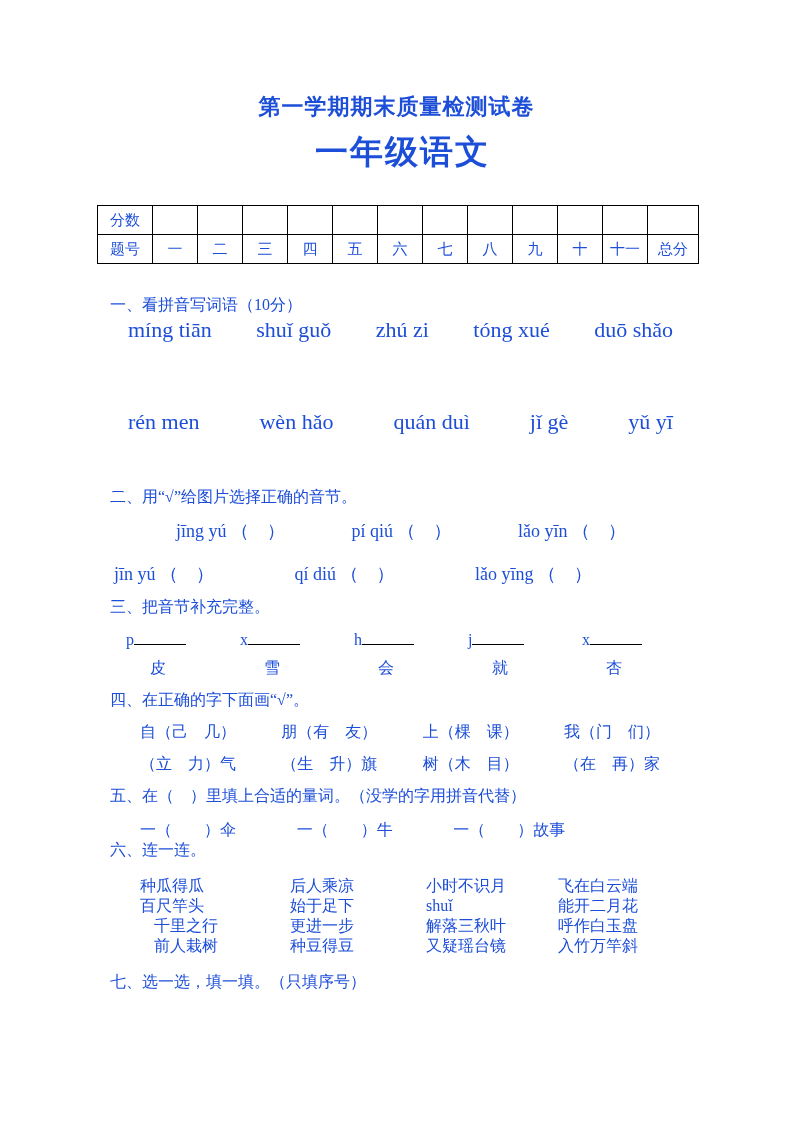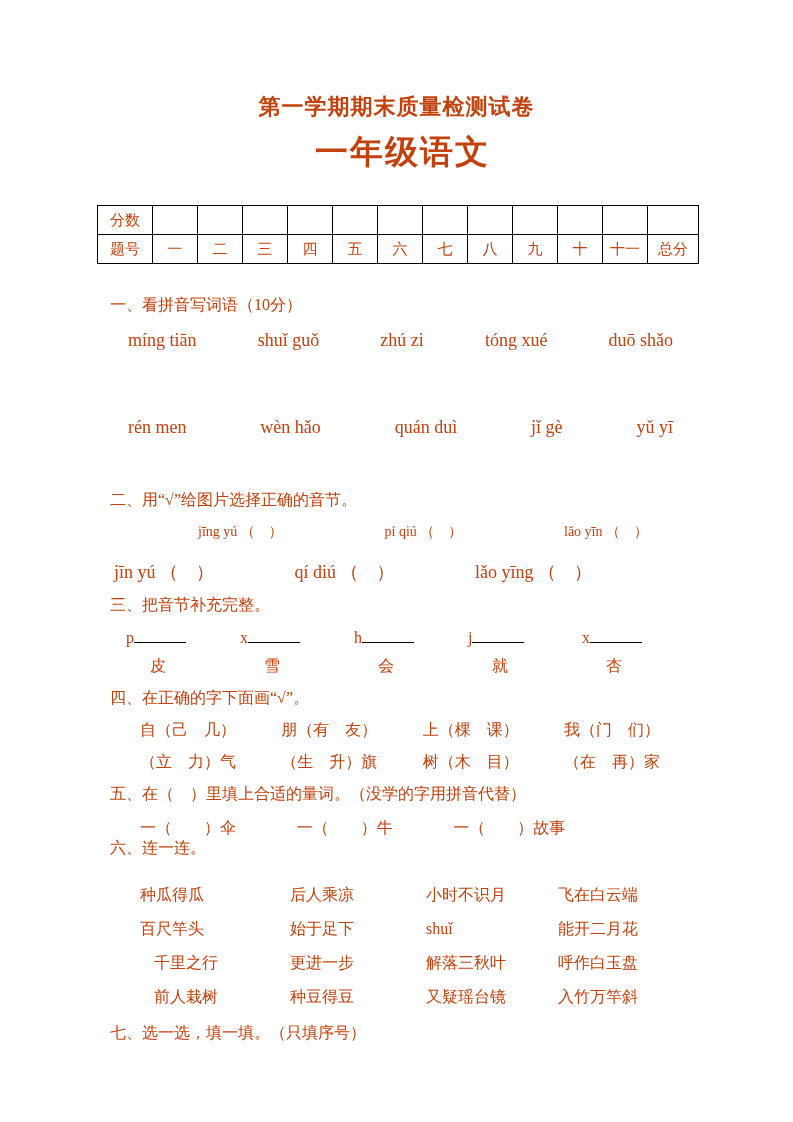--- a/index.html
+++ b/index.html
@@ -1,53 +1,53 @@
 <!DOCTYPE html>
 <html><head>
 <meta charset="utf-8">
 <style>
   html,body{margin:0;padding:0;background:#fff;}
   .page{
     position:relative;
     width:793px;height:1122px;
     background:#ffffff;
     font-family:"Liberation Serif","DejaVu Serif",serif;
-    color:#c2410c;
+    color:#1d4ed8;
     overflow:hidden;
   }
   .title1{padding-top:92px;margin:0;text-align:center;font-size:22px;font-weight:bold;letter-spacing:1px;}
   .title2{margin:8px 0 0 12px;text-align:center;font-size:33px;font-weight:bold;letter-spacing:2px;}
 
   table.score{border-collapse:collapse;margin:30px 0 0 97px;table-layout:fixed;}
   table.score td{border:1px solid #000;height:28px;text-align:center;font-size:15px;padding:0;overflow:hidden;}
   table.score td.lab{width:54px;}
   table.score td.num{width:44px;}
   table.score td.total{width:50px;}
 
   .content{margin-left:110px;font-size:16px;line-height:1.25;}
   .heading{margin:0;}
   .h1{margin-top:31px;}
-  .pinrow{display:flex;justify-content:space-between;width:545px;margin:14px 0 0 18px;font-size:18px;}
+  .pinrow{display:flex;justify-content:space-between;width:545px;margin:1px 0 0 18px;font-size:22px;}
   .pinrow2{margin-top:64px;}
   .h2{margin-top:52px;}
-  .s2r1{display:flex;justify-content:space-between;width:450px;margin:13px 0 0 88px;font-size:14px;text-align:right;}
+  .s2r1{display:flex;justify-content:space-between;width:450px;margin:13px 0 0 66px;font-size:18px;text-align:right;}
   .s2r2{display:flex;justify-content:space-between;width:478px;margin:20px 0 0 4px;font-size:18px;}
   .h3{margin-top:12px;}
   .s3row{display:flex;margin:12px 0 0 16px;}
   .s3unit{width:114px;}
   .s3line{white-space:nowrap;}
   .blank{display:inline-block;width:52px;height:15px;border-bottom:1px solid #000;}
   .s3char{padding-left:24px;margin-top:8px;}
   .h4{margin-top:12px;}
   .s4row{display:flex;justify-content:space-between;width:520px;margin:12px 0 0 30px;}
   .h5{margin-top:12px;}
   .s5row{display:flex;width:470px;margin:14px 0 0 30px;}
   .s5row span{width:157px;}
   .h6{}
-  .s6grid{display:grid;grid-template-columns:150px 132px 136px 120px;row-gap:14px;margin:27px 0 0 30px;}
+  .s6grid{display:grid;grid-template-columns:150px 132px 136px 120px;margin:16px 0 0 30px;}
   .s6grid .c2{padding-left:4px;}
   .s6grid .c0.r2,.s6grid .c0.r3{padding-left:14px;}
   .h7{margin-top:16px;}
 </style>
 </head>
 <body>
 
 <div class="page">
 
   <h1 class="title1">第一学期期末质量检测试卷</h1>

